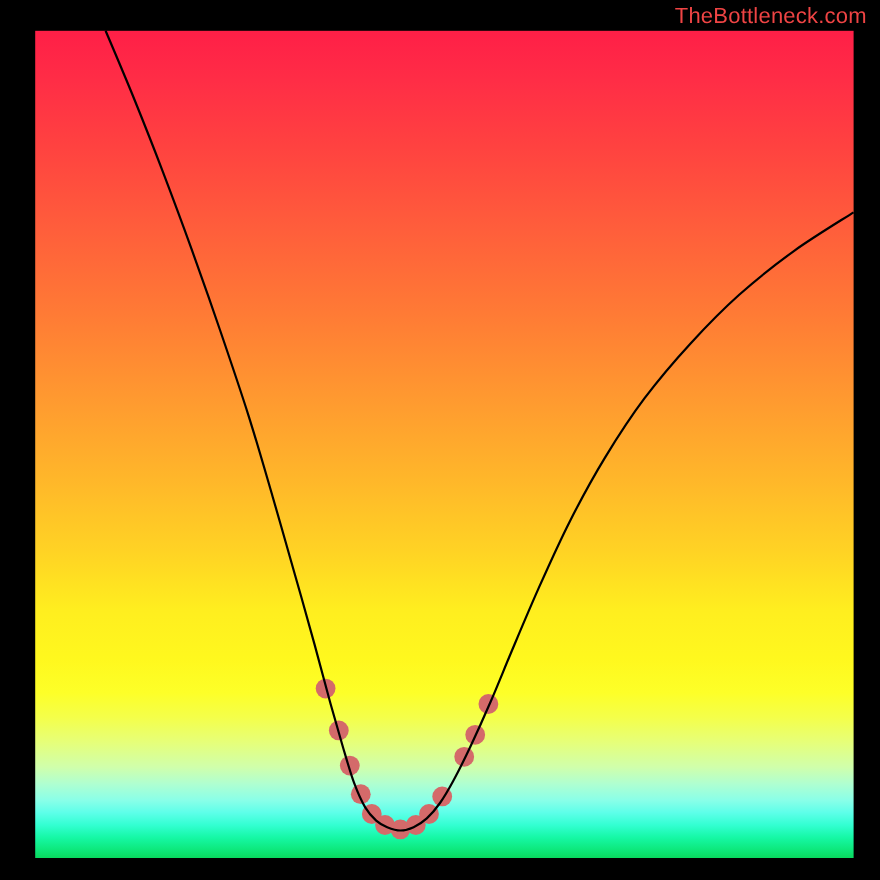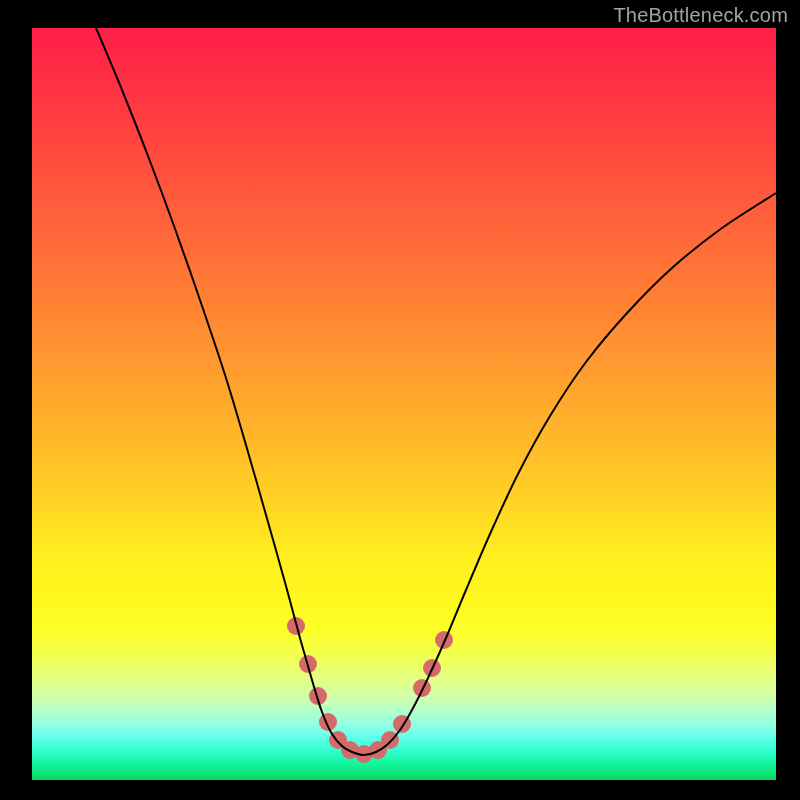--- a/index.html
+++ b/index.html
@@ -47,21 +47,21 @@
       #33ffd2 96%,
       #16f8a6 97.5%,
       #0de87b 99%,
       #09d95e 100%
     );
   }
   .watermark {
     position: absolute;
     top: 4px;
     right: 12px;
-    color: #a3a3a3;
+    color: #ef4444;
     font-size: 20px;
     letter-spacing: 0.2px;
     font-weight: 500;
   }
   svg.curve {
     position: absolute;
     top: 0;
     left: 0;
     width: 744px;
     height: 752px;

